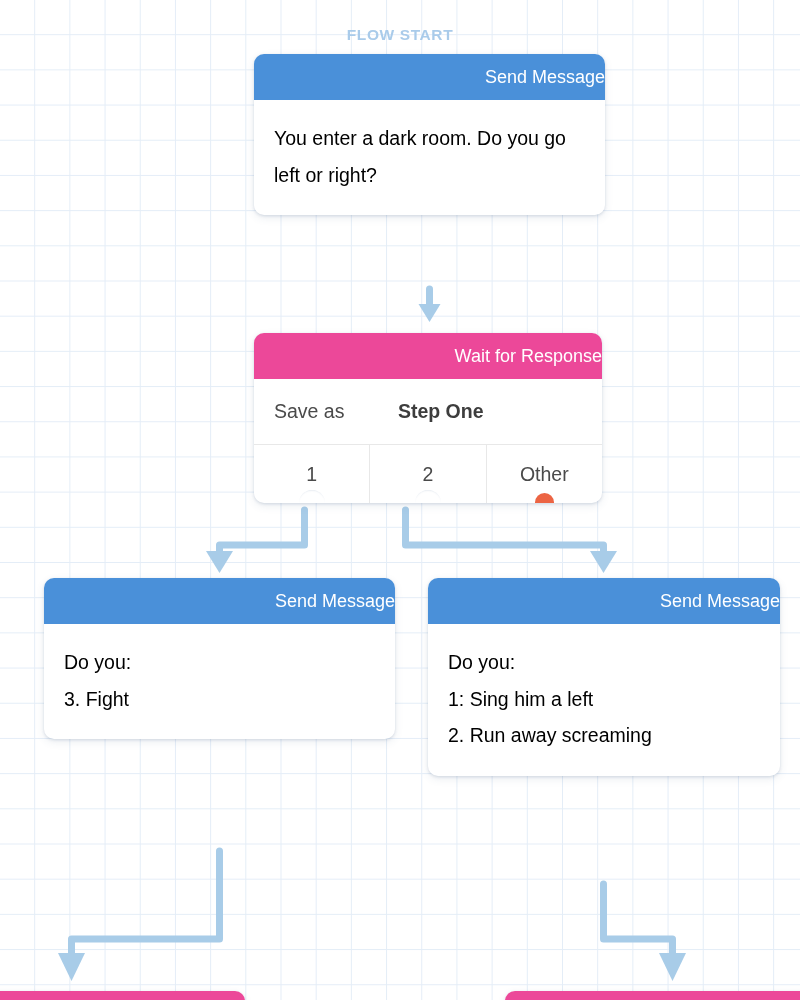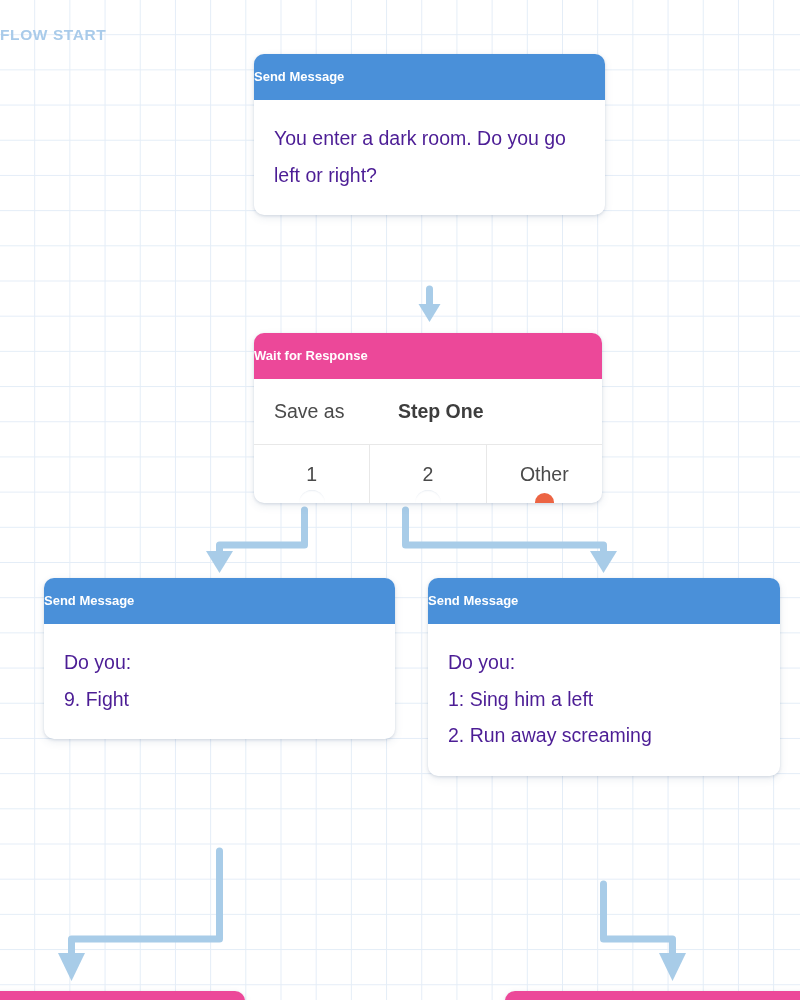--- a/index.html
+++ b/index.html
@@ -48,51 +48,51 @@
     stroke-linejoin: round;
   }
   .arrowhead { fill: #a8cce8; }
 
   
   #flow-start {
     position: absolute;
     left: 0;
     top: 26px;
     width: 800px;
-    text-align: left;
+    text-align: center;
     font-size: 15.5px;
     font-weight: bold;
     letter-spacing: 0.6px;
     color: #a9cbea;
     z-index: 4;
   }
 
   
   .node {
     position: absolute;
     background: #ffffff;
     border-radius: 10px;
     box-shadow: 0 1px 3px rgba(60,90,130,0.18), 0 3px 9px rgba(60,90,130,0.10);
     z-index: 5;
     overflow: hidden;
   }
   .node-header {
     height: 46px;
     line-height: 46px;
-    text-align: left;
+    text-align: right;
     color: #ffffff;
-    font-size: 13px;
-    font-weight: bold;
+    font-size: 18px;
+    font-weight: normal;
   }
   .hdr-send { background: #4a90d9; }
   .hdr-wait { background: #ec4899; }
 
   .node-body {
     padding: 20px 20px 22px 20px;
-    color: #4c1d95;
+    color: #000000;
     font-size: 19.5px;
     line-height: 36.5px;
   }
   .node-body .line { white-space: pre-wrap; }
 
   
   .wait-body {
     padding: 17px 20px 18px 20px;
     color: #4a4a4a;
     font-size: 19.5px;
@@ -208,21 +208,21 @@
         <span>Other</span>
         <span class="port-dot-orange"></span>
       </div>
     </div>
   </div>
 
   <div class="node" style="left:44px; top:578px; width:351px;">
     <div class="node-header hdr-send">Send Message</div>
     <div class="node-body">
       <div class="line">Do you:</div>
-      <div class="line">9. Fight</div>
+      <div class="line">3. Fight</div>
     </div>
     <div class="card-notch" style="bottom:0;"></div>
   </div>
 
   <div class="node" style="left:428px; top:578px; width:352px;">
     <div class="node-header hdr-send">Send Message</div>
     <div class="node-body">
       <div class="line">Do you:</div>
       <div class="line">1: Sing him a left</div>
       <div class="line">2. Run away screaming</div>

